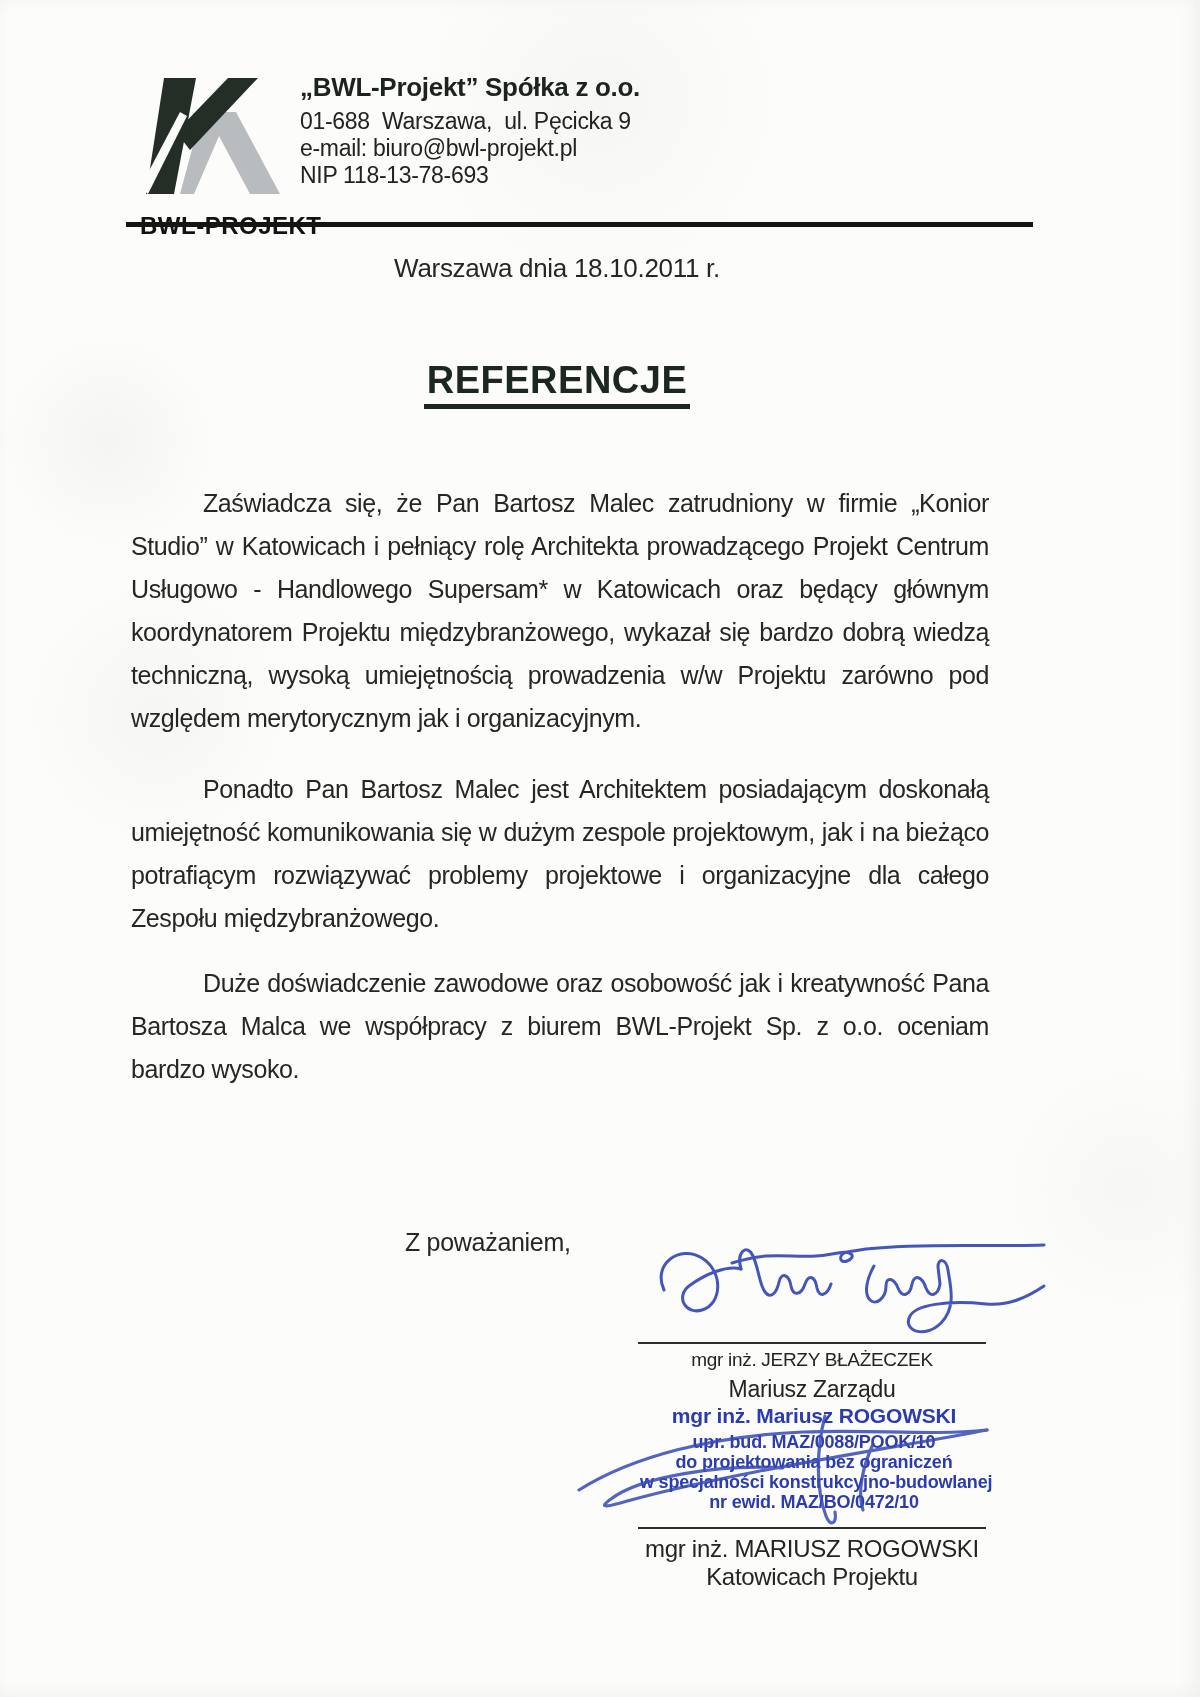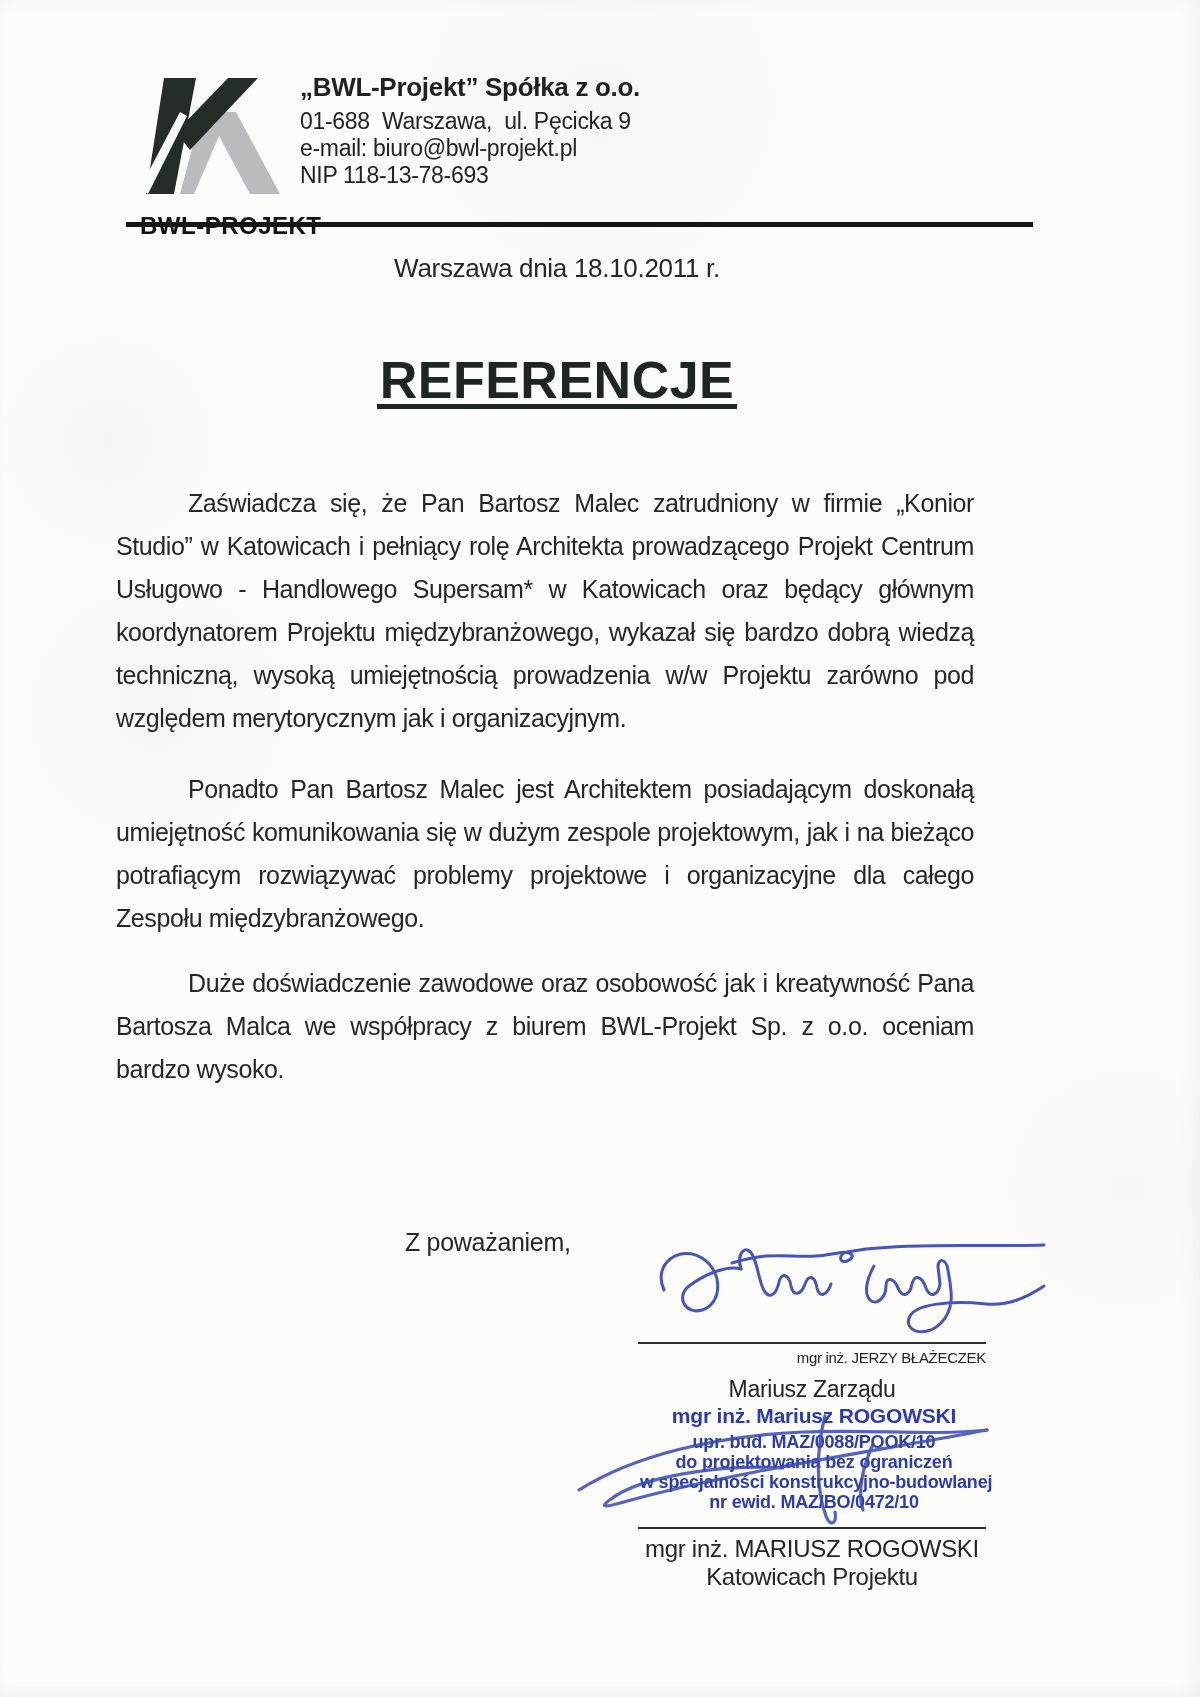--- a/index.html
+++ b/index.html
@@ -39,29 +39,29 @@
 
   .date-line {
     position: absolute; left: 128px; top: 253px; width: 858px;
     text-align: center; font-size: 26px; letter-spacing: -0.3px; color: #262626;
   }
 
   
   .title { position: absolute; left: 128px; top: 360px; width: 858px; margin: 0; text-align: center; }
   .title span {
     display: inline-block;
-    font-size: 52px; line-height: 40px; font-weight: bold;
+    font-size: 38px; line-height: 40px; font-weight: bold;
     letter-spacing: 0.5px; color: #1d2721;
     border-bottom: 5px solid #1d2721;
     padding: 0 3px 4px 3px;
   }
 
   
   .body-par {
-    position: absolute; left: 116px; width: 858px; margin: 0;
+    position: absolute; left: 131px; width: 858px; margin: 0;
     font-size: 25px; line-height: 43px;
     text-align: justify; letter-spacing: -0.4px;
     color: #262626; text-indent: 72px;
   }
   .p1 { top: 482px; }
   .p2 { top: 768px; }
   .p3 { top: 962px; }
 
   .closing { position: absolute; left: 393px; top: 1228px; font-size: 25px; letter-spacing: -0.3px; color: #262626; margin-left: 12px; }
 
@@ -70,21 +70,21 @@
   .sig-mariusz { position: absolute; left: 573px; top: 1414px; }
 
   .sig-line { position: absolute; left: 638px; width: 348px; height: 0; border-top: 2px solid #2e2e2e; }
   .sl1 { top: 1342px; }
   .sl2 { top: 1527px; }
 
   .sig-name, .sig-role {
     position: absolute; left: 638px; width: 348px; text-align: center;
     color: #242424; letter-spacing: -0.3px; white-space: nowrap;
   }
-  .n1 { top: 1349px; font-size: 15px; text-align: right; }
+  .n1 { top: 1349px; font-size: 19px; }
   .r1 { top: 1376px; font-size: 23px; }
   .n2 { top: 1535px; font-size: 24px; }
   .r2 { top: 1563px; font-size: 24px; }
 
   .stamp {
     position: absolute; left: 640px; top: 1404px; width: 348px;
     text-align: center; color: #2c3cae; letter-spacing: -0.2px; white-space: nowrap;
   }
   .stamp-name { font-size: 21px; font-weight: bold; margin-bottom: 4px; }
   .stamp-line { font-size: 18px; line-height: 20px; font-weight: 600; }

